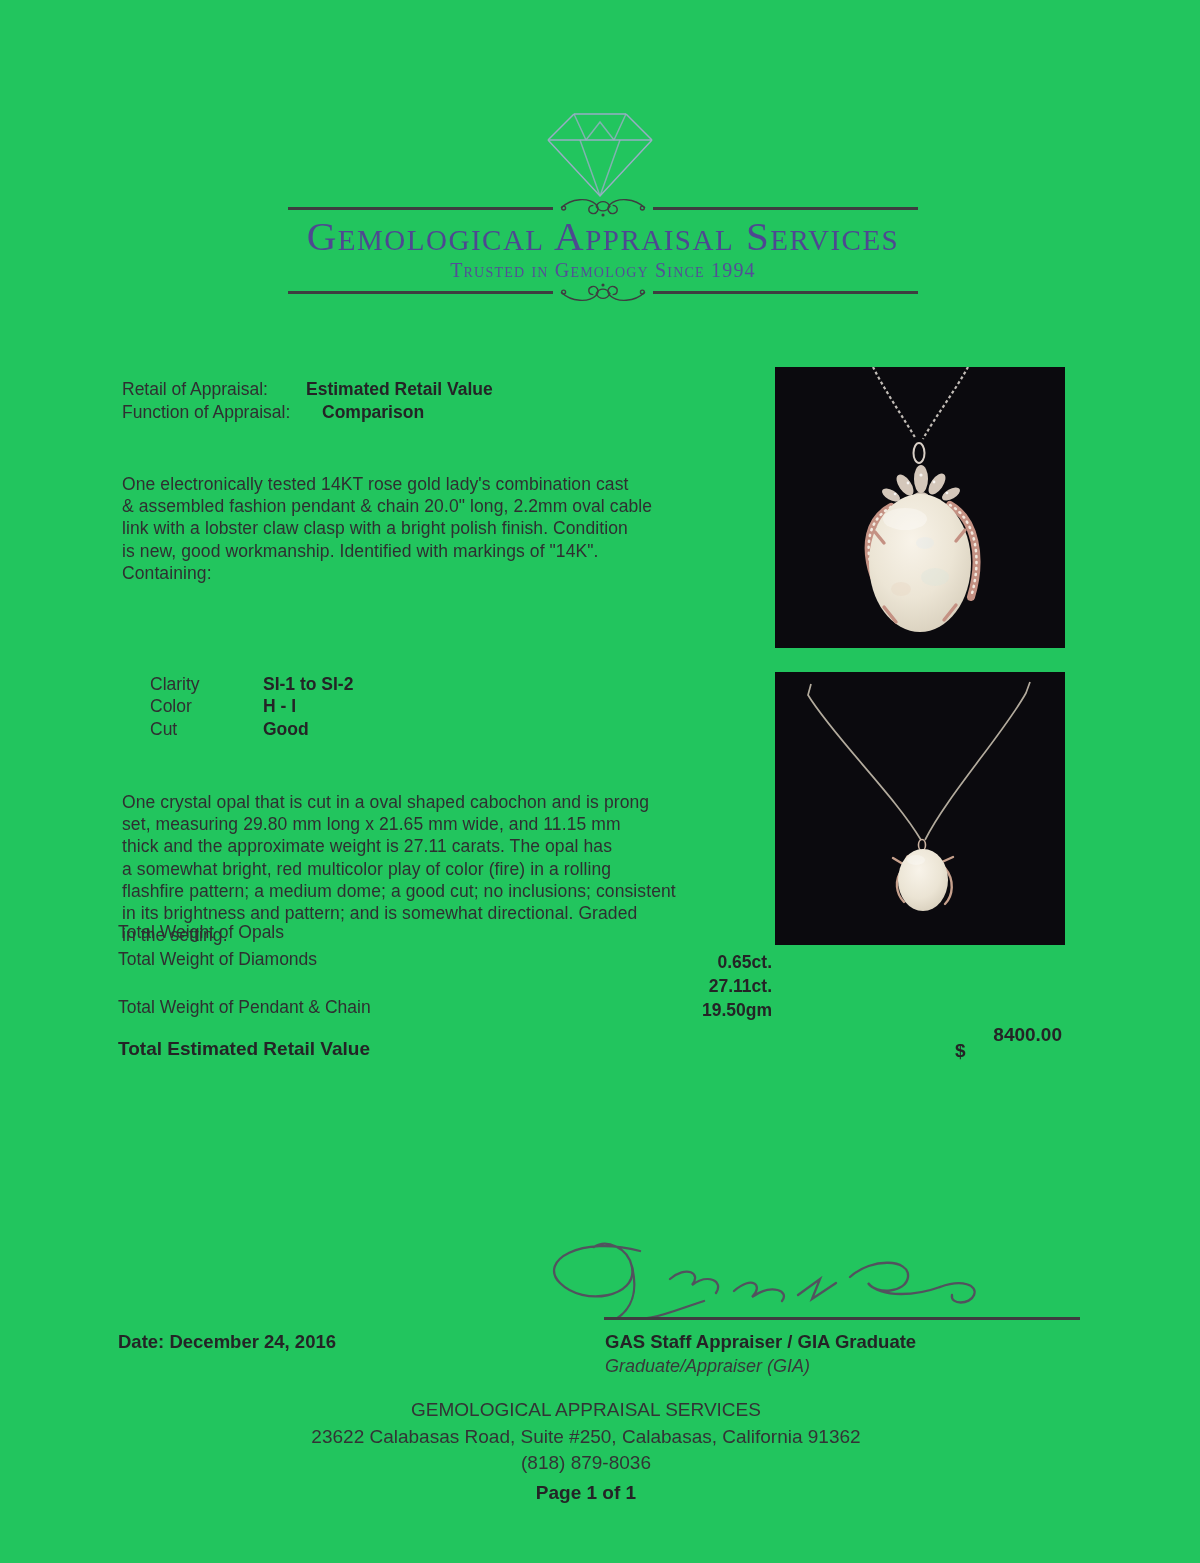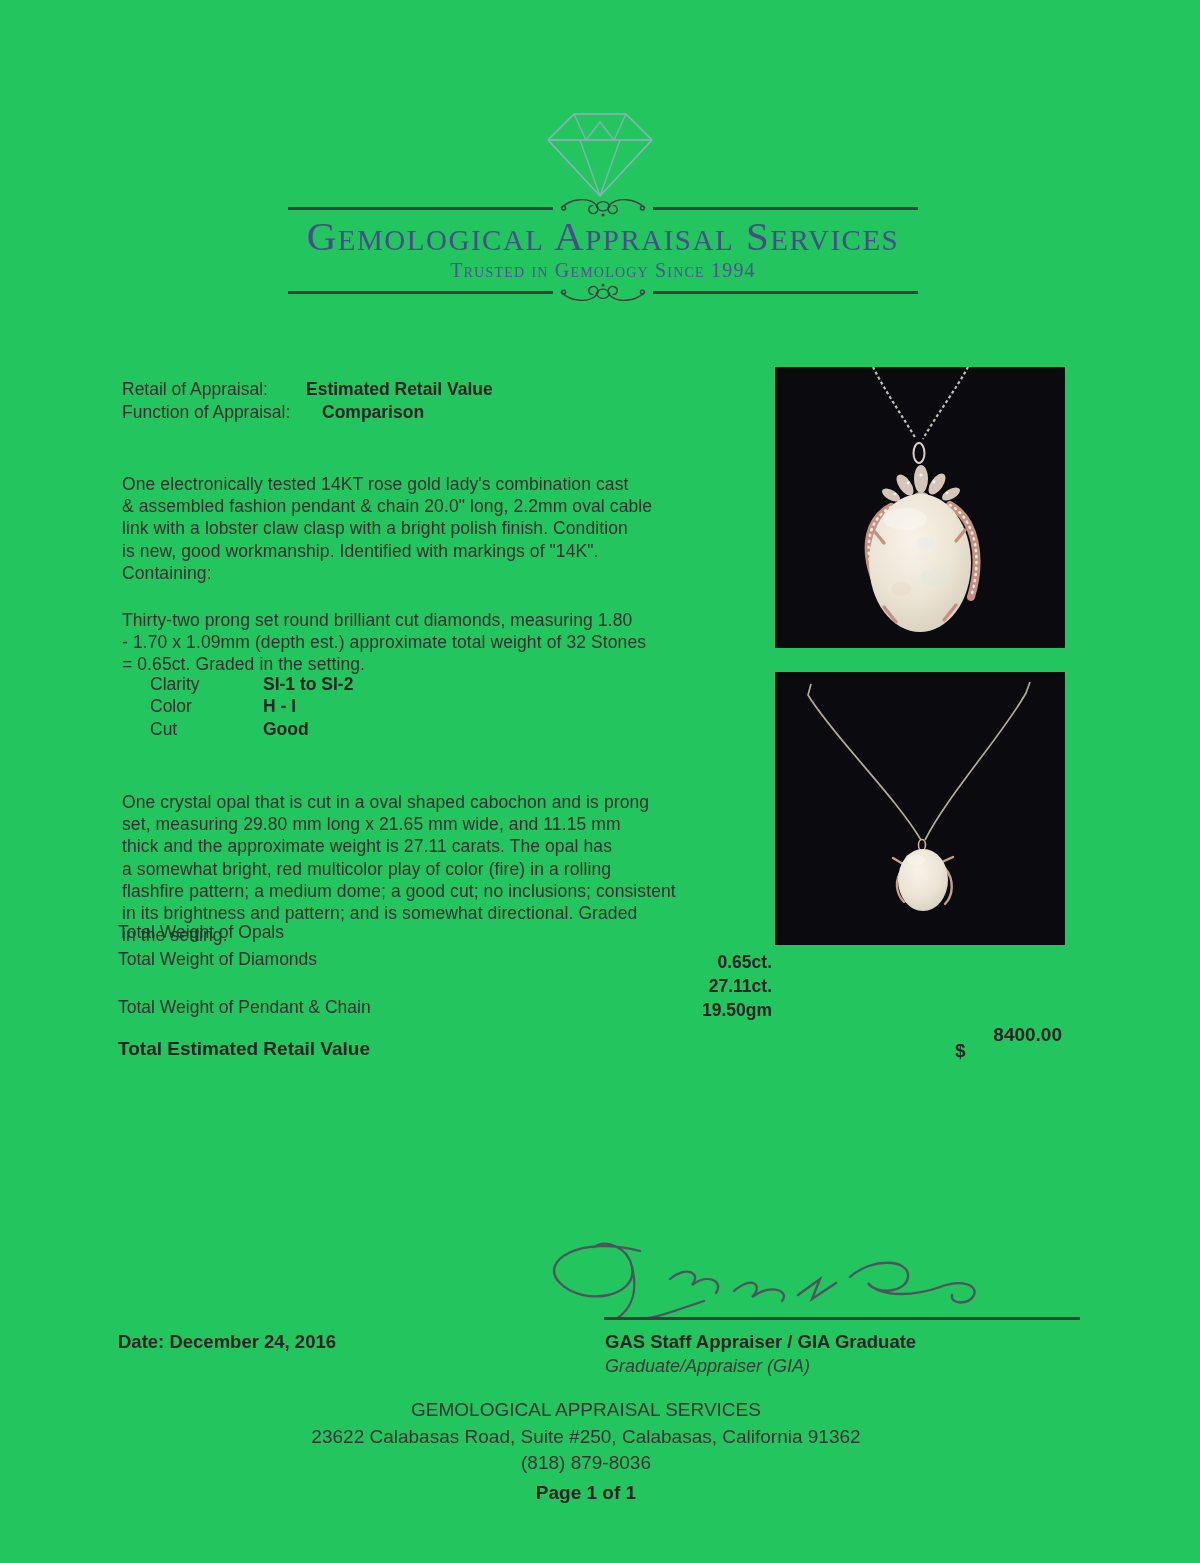--- a/index.html
+++ b/index.html
@@ -88,23 +88,20 @@
   <div class="abs val" style="left:306px;top:379px;">Estimated Retail Value</div>
   <div class="abs lbl" style="left:122px;top:402px;">Function of Appraisal:</div>
   <div class="abs val" style="left:306px;top:402px;margin-left:16px;">Comparison</div>
 
   <div class="abs para" style="left:122px;top:447px;width:680px;">One electronically tested 14KT rose gold lady's combination cast
 &amp; assembled fashion pendant &amp; chain 20.0" long, 2.2mm oval cable
 link with a lobster claw clasp with a bright polish finish. Condition
 is new, good workmanship.  Identified with markings of "14K".
 Containing:</div>
 
-  <div class="abs para" style="left:122px;top:583px;width:680px;">Thirty-two prong set round brilliant cut diamonds, measuring 1.80
-- 1.70 x 1.09mm (depth est.) approximate total weight of 32 Stones
-= 0.65ct. Graded in the setting.</div>
 
   <div class="abs lbl" style="left:150px;top:674px;">Clarity</div>
   <div class="abs val" style="left:263px;top:674px;">SI-1 to SI-2</div>
   <div class="abs lbl" style="left:150px;top:696px;">Color</div>
   <div class="abs val" style="left:263px;top:696px;">H - I</div>
   <div class="abs lbl" style="left:150px;top:719px;">Cut</div>
   <div class="abs val" style="left:263px;top:719px;">Good</div>
 
   <div class="abs para" style="left:122px;top:765px;width:700px;">One crystal opal that is cut in a oval shaped cabochon and is prong
 set, measuring 29.80 mm long x 21.65 mm wide, and 11.15 mm

